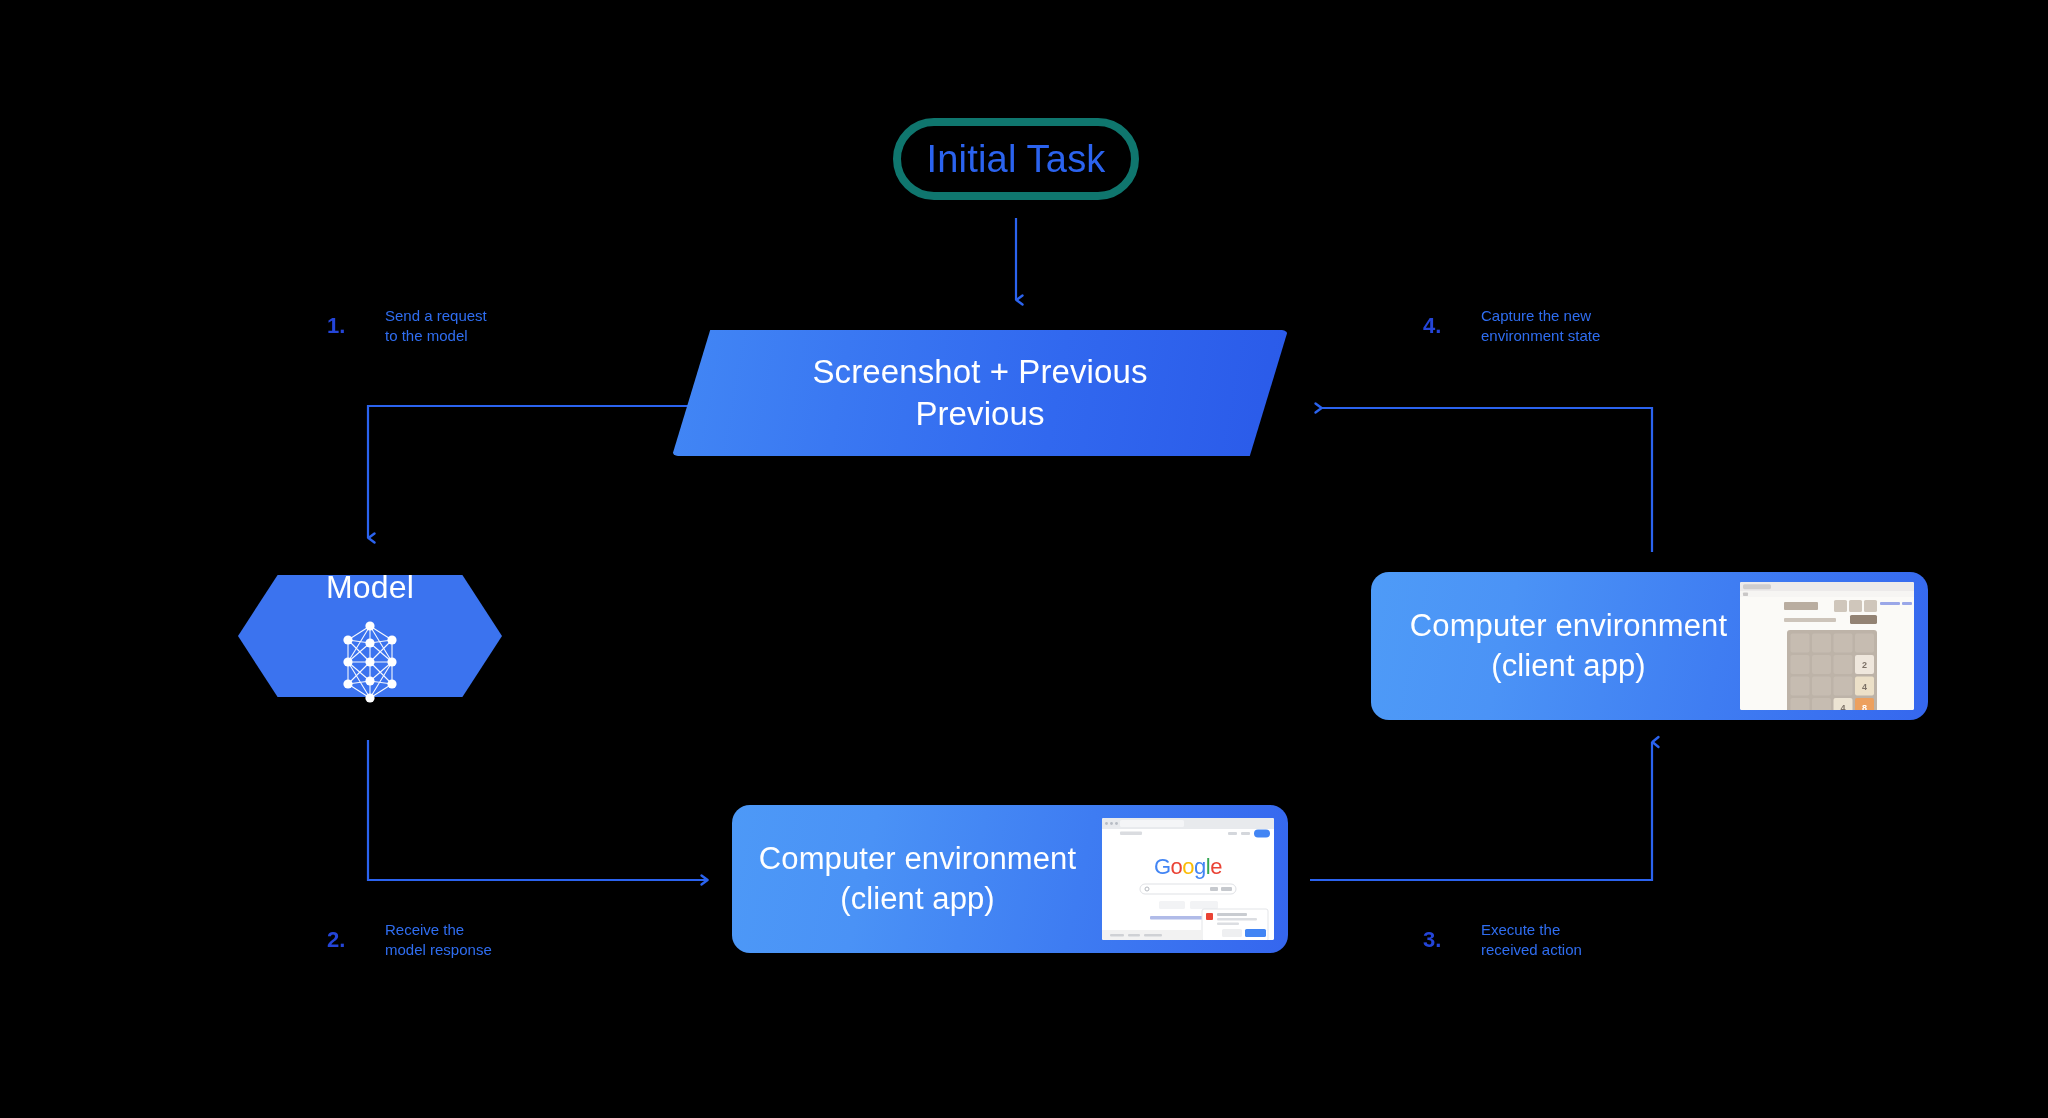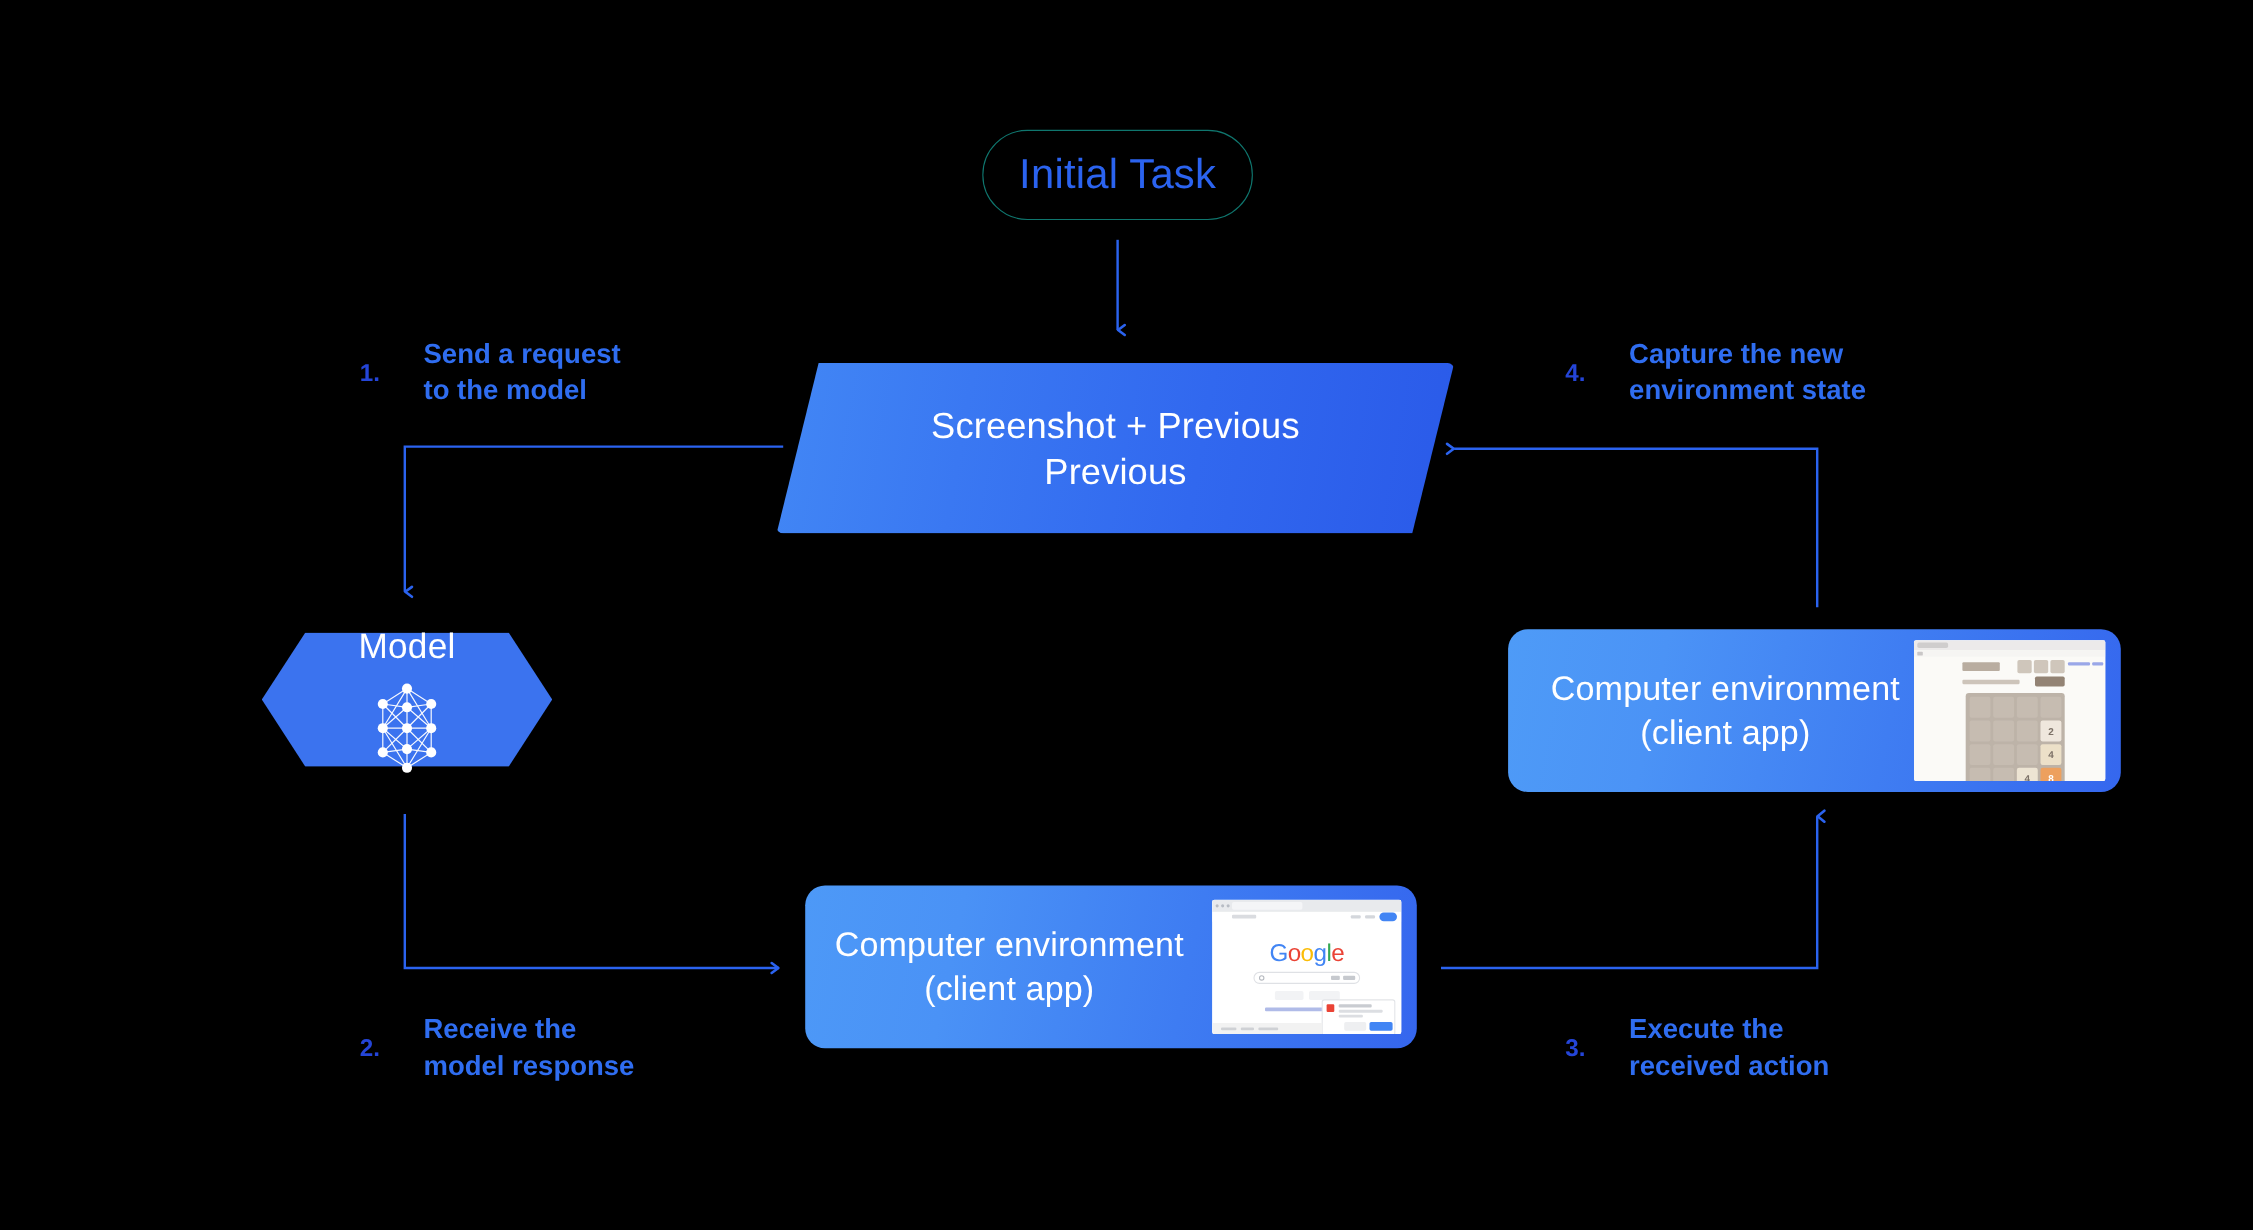--- a/index.html
+++ b/index.html
@@ -33,42 +33,42 @@
     pointer-events: none;
   }
 
   
   .pill {
     position: absolute;
     left: 893px;
     top: 118px;
     width: 246px;
     height: 82px;
-    border: 1px solid #0f766e;
+    border: 8px solid #0f766e;
     border-radius: 44px;
     box-sizing: border-box;
     display: flex;
     align-items: center;
     justify-content: center;
     background: transparent;
   }
   .pill-label {
     color: #2b63ef;
     font-size: 38px;
     letter-spacing: 0.2px;
     white-space: nowrap;
   }
 
   
   .para-wrap {
     position: absolute;
-    left: 706px;
+    left: 672px;
     top: 330px;
     width: 616px;
-    height: 155px;
+    height: 126px;
   }
   .para-shape {
     position: absolute;
     inset: 0;
     background: linear-gradient(100deg, #4287f5 0%, #3a78f2 28%, #3168ef 62%, #2a5ae9 100%);
     clip-path: polygon(6.2% 0%, 100% 0%, 93.8% 100%, 0% 100%);
     border-radius: 6px;
   }
   .para-text {
     position: absolute;
@@ -164,22 +164,22 @@
   }
   .step-num {
     color: #2445d8;
     font-size: 22px;
     font-weight: bold;
     width: 58px;
     flex: 0 0 58px;
   }
   .step-text {
     color: #2f6df0;
-    font-size: 25px;
-    font-weight: bold;
+    font-size: 15px;
+    font-weight: normal;
     line-height: 1.33;
     white-space: pre-line;
   }
   .step-1 { left: 327px; top: 306px; }
   .step-2 { left: 327px; top: 920px; }
   .step-3 { left: 1423px; top: 920px; }
   .step-4 { left: 1423px; top: 306px; }
 </style>
 </head>
 <body>

